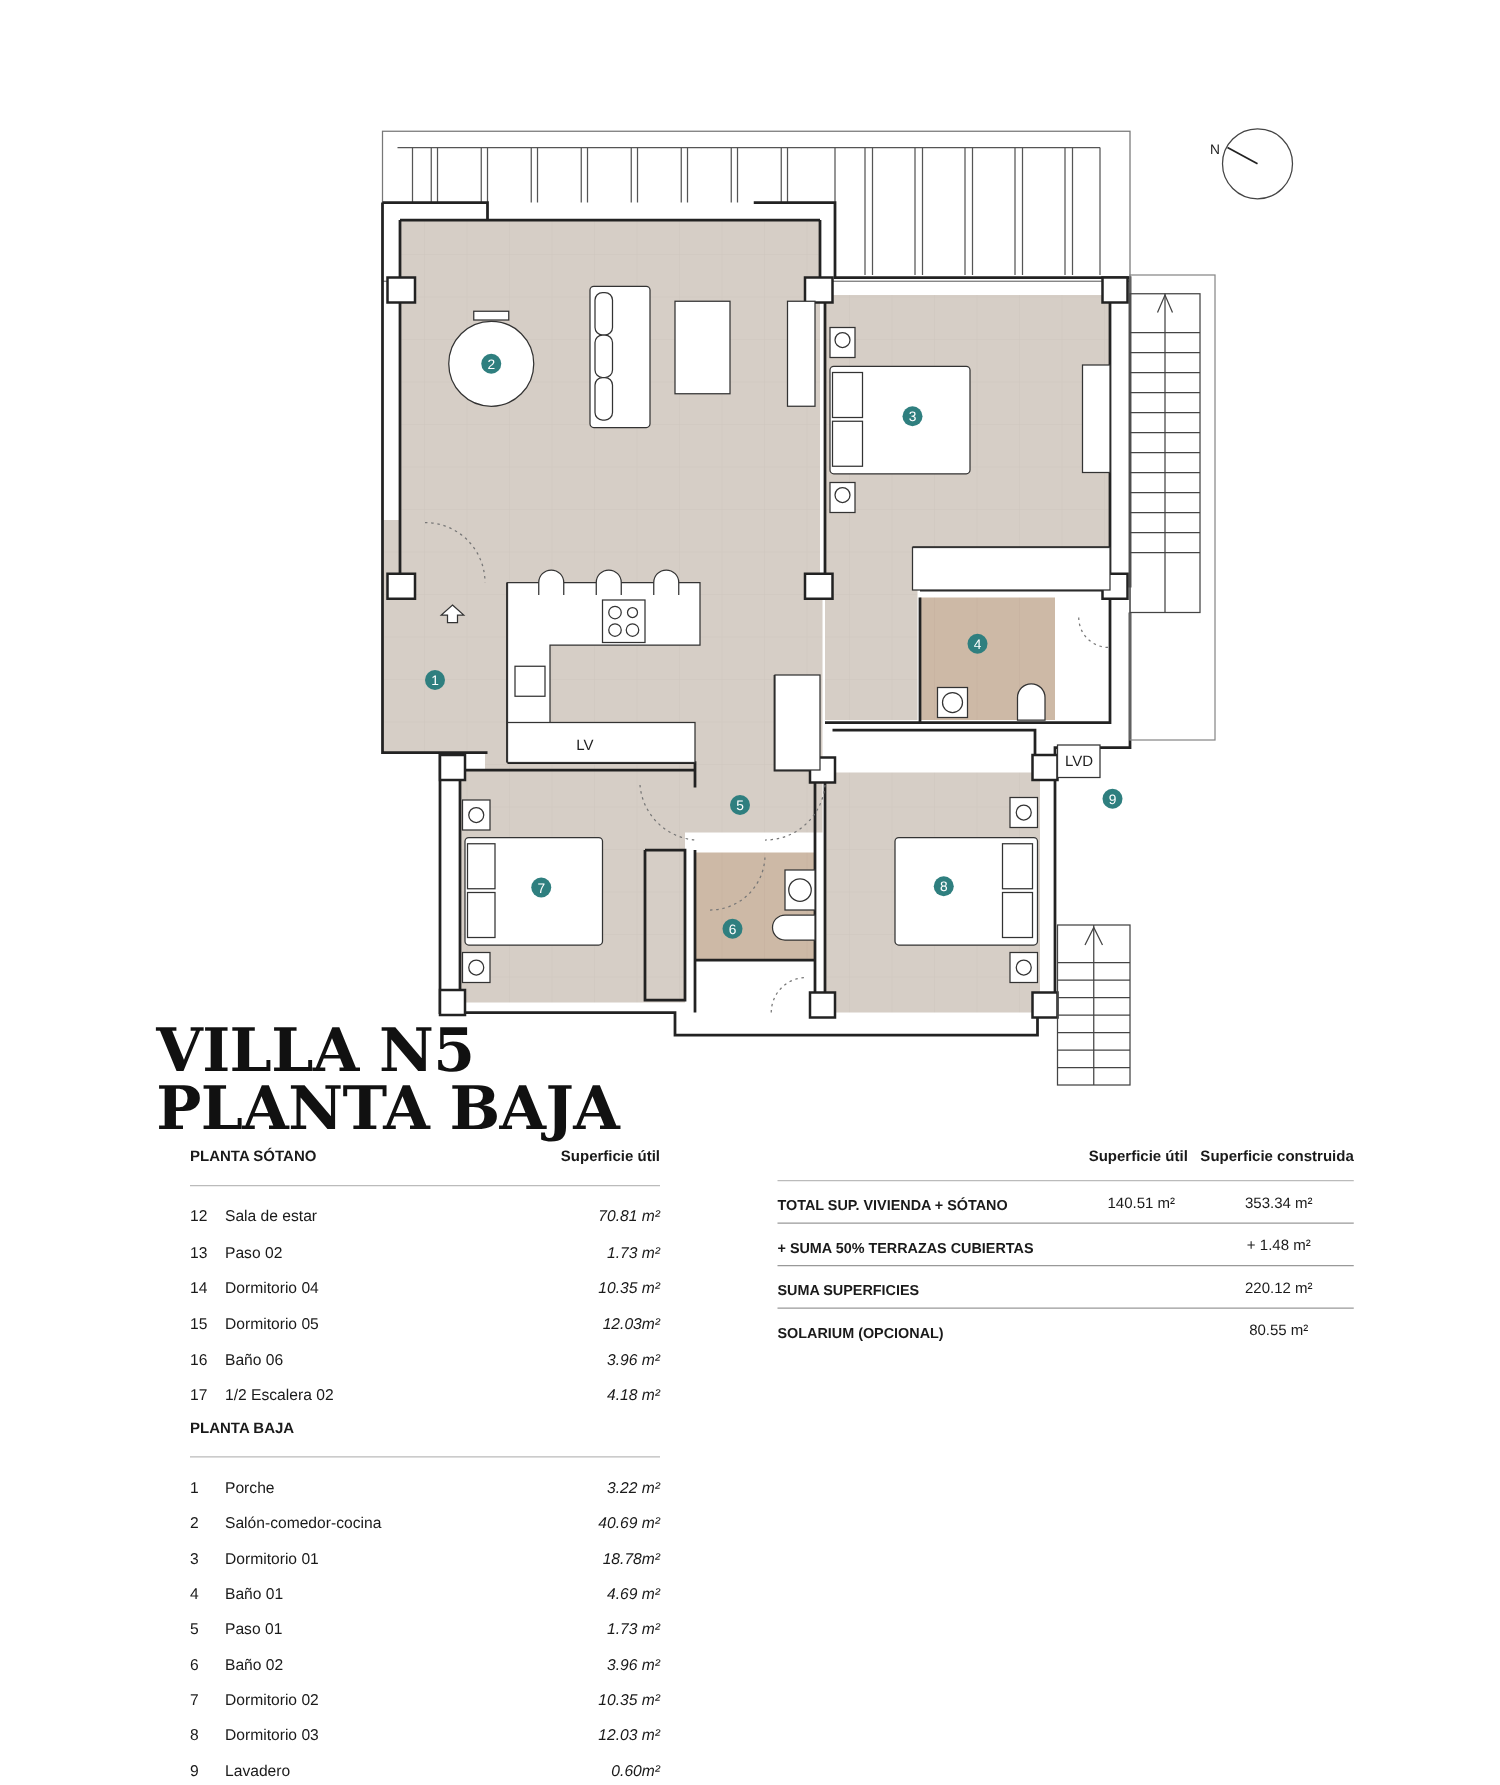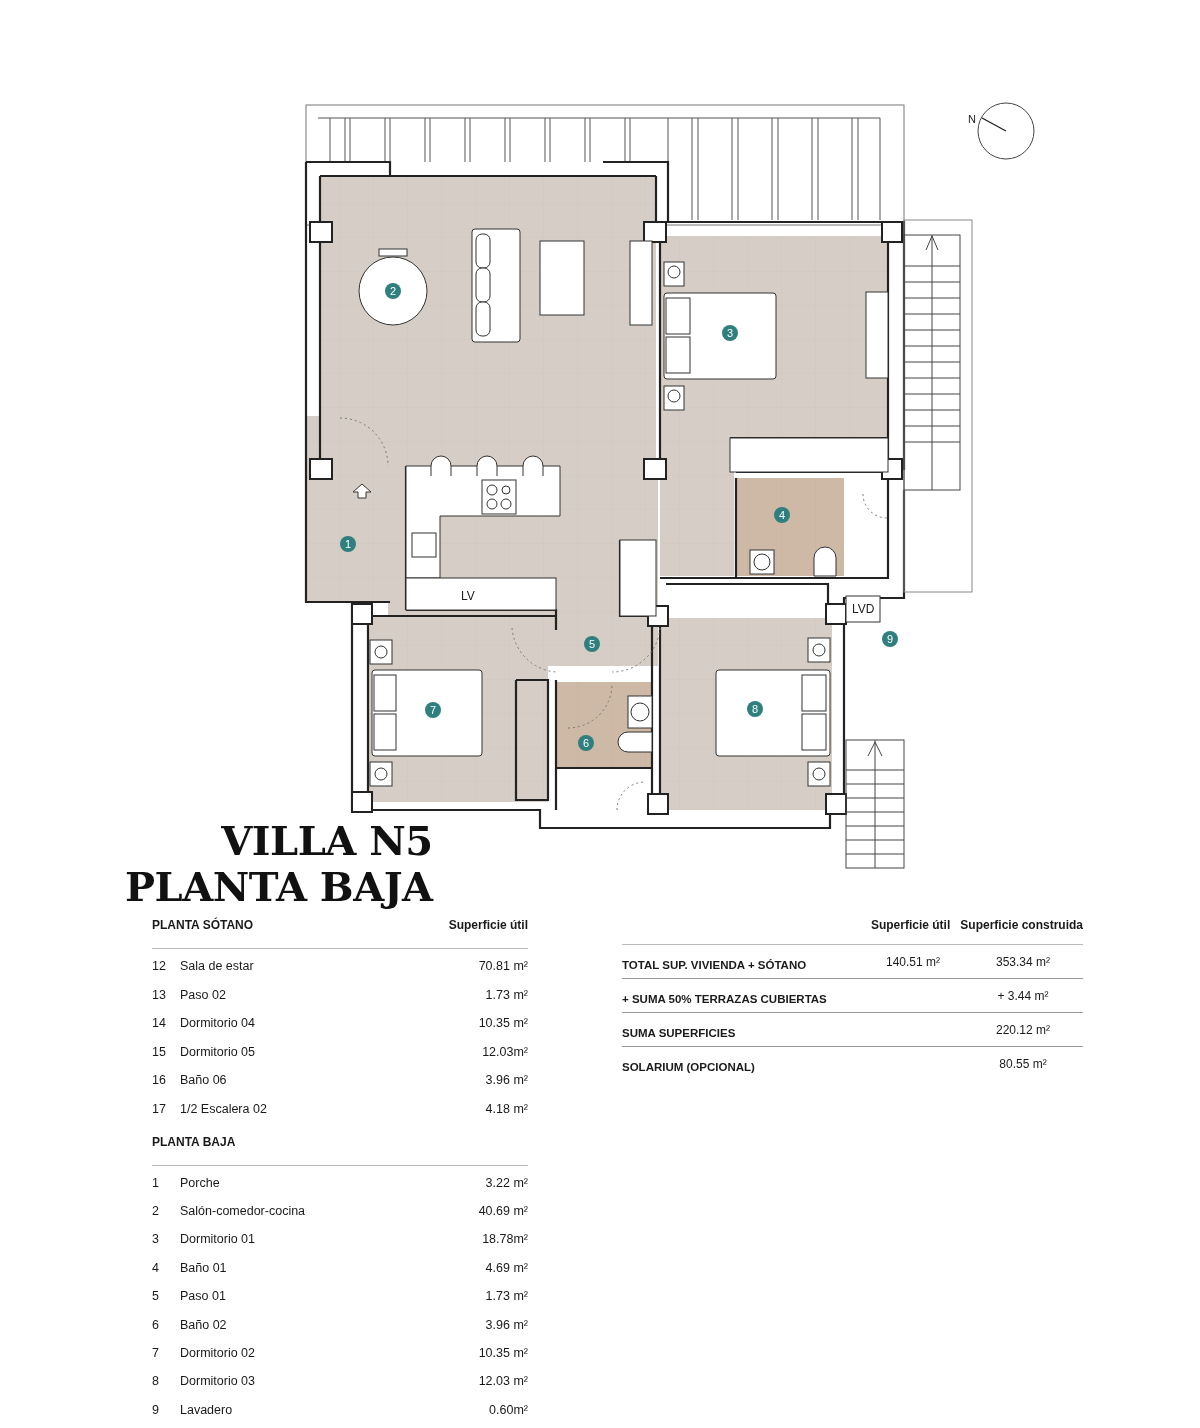--- a/index.html
+++ b/index.html
@@ -1,25 +1,25 @@
 <!DOCTYPE html>
 <html><head>
 <meta charset="utf-8">
 <style>
   html, body { margin: 0; padding: 0; }
   body { width: 1200px; height: 1428px; background: #ffffff; position: relative; overflow: hidden; font-family: "Liberation Sans", sans-serif; color: #1a1a1a; }
   #plan { position: absolute; left: 0; top: 0; width: 1200px; height: 880px; }
-  .title { position: absolute; left: 125px; top: 818px; font-family: "DejaVu Serif", serif; font-weight: bold; font-size: 40px; line-height: 46px; letter-spacing: -0.5px; color: #111; margin: 0; text-align: right; }
+  .title { position: absolute; left: 125px; top: 818px; font-family: "DejaVu Serif", serif; font-weight: bold; font-size: 48px; line-height: 46px; letter-spacing: -0.5px; color: #111; margin: 0; }
   .left-table { position: absolute; left: 152px; top: 918px; width: 376px; font-size: 12.5px; }
   .sec-head { display: flex; justify-content: space-between; align-items: flex-end; font-weight: bold; font-size: 12px; padding-bottom: 16px; border-bottom: 1px solid #bbb; margin-bottom: 10px; }
   .sec-head .col { font-size: 12px; }
-  .row { display: flex; height: 28.6px; }
+  .row { display: flex; height: 28.6px; align-items: center; }
   .row .num { width: 28px; }
   .row .name { flex: 1; }
-  .row .val { text-align: right; }
+  .row .val { text-align: right; font-style: italic; }
   .sec-b { margin-top: 4px; }
   .sec-b .row { height: 28.4px; }
   .right-table { position: absolute; left: 622px; top: 918px; width: 461px; font-size: 12px; }
   .rt-head { display: flex; justify-content: flex-end; font-weight: bold; padding-bottom: 12px; border-bottom: 1px solid #bbb; }
   .rt-head span { display: inline-block; }
   .rt-row { display: flex; align-items: center; height: 33px; border-bottom: 1px solid #999; }
   .rt-row.last { border-bottom: none; }
   .rt-row .lbl { flex: 1; font-weight: bold; font-size: 11.5px; padding-top: 6px; }
   .rt-row .u { width: 100px; text-align: center; }
   .rt-row .c { width: 120px; text-align: center; }
@@ -380,21 +380,21 @@
   </div>
   <div id="rt-rows">
       <div class="rt-row">
         <span class="lbl">TOTAL SUP. VIVIENDA + SÓTANO</span>
         <span class="u">140.51  m²</span>
         <span class="c">353.34 m²</span>
       </div>
       <div class="rt-row">
         <span class="lbl">+ SUMA 50% TERRAZAS CUBIERTAS</span>
         <span class="u"></span>
-        <span class="c">+ 3.44 m²</span>
+        <span class="c">+ 1.48 m²</span>
       </div>
       <div class="rt-row">
         <span class="lbl">SUMA SUPERFICIES</span>
         <span class="u"></span>
         <span class="c">220.12 m²</span>
       </div>
       <div class="rt-row last">
         <span class="lbl">SOLARIUM (OPCIONAL)</span>
         <span class="u"></span>
         <span class="c">80.55 m²</span>

